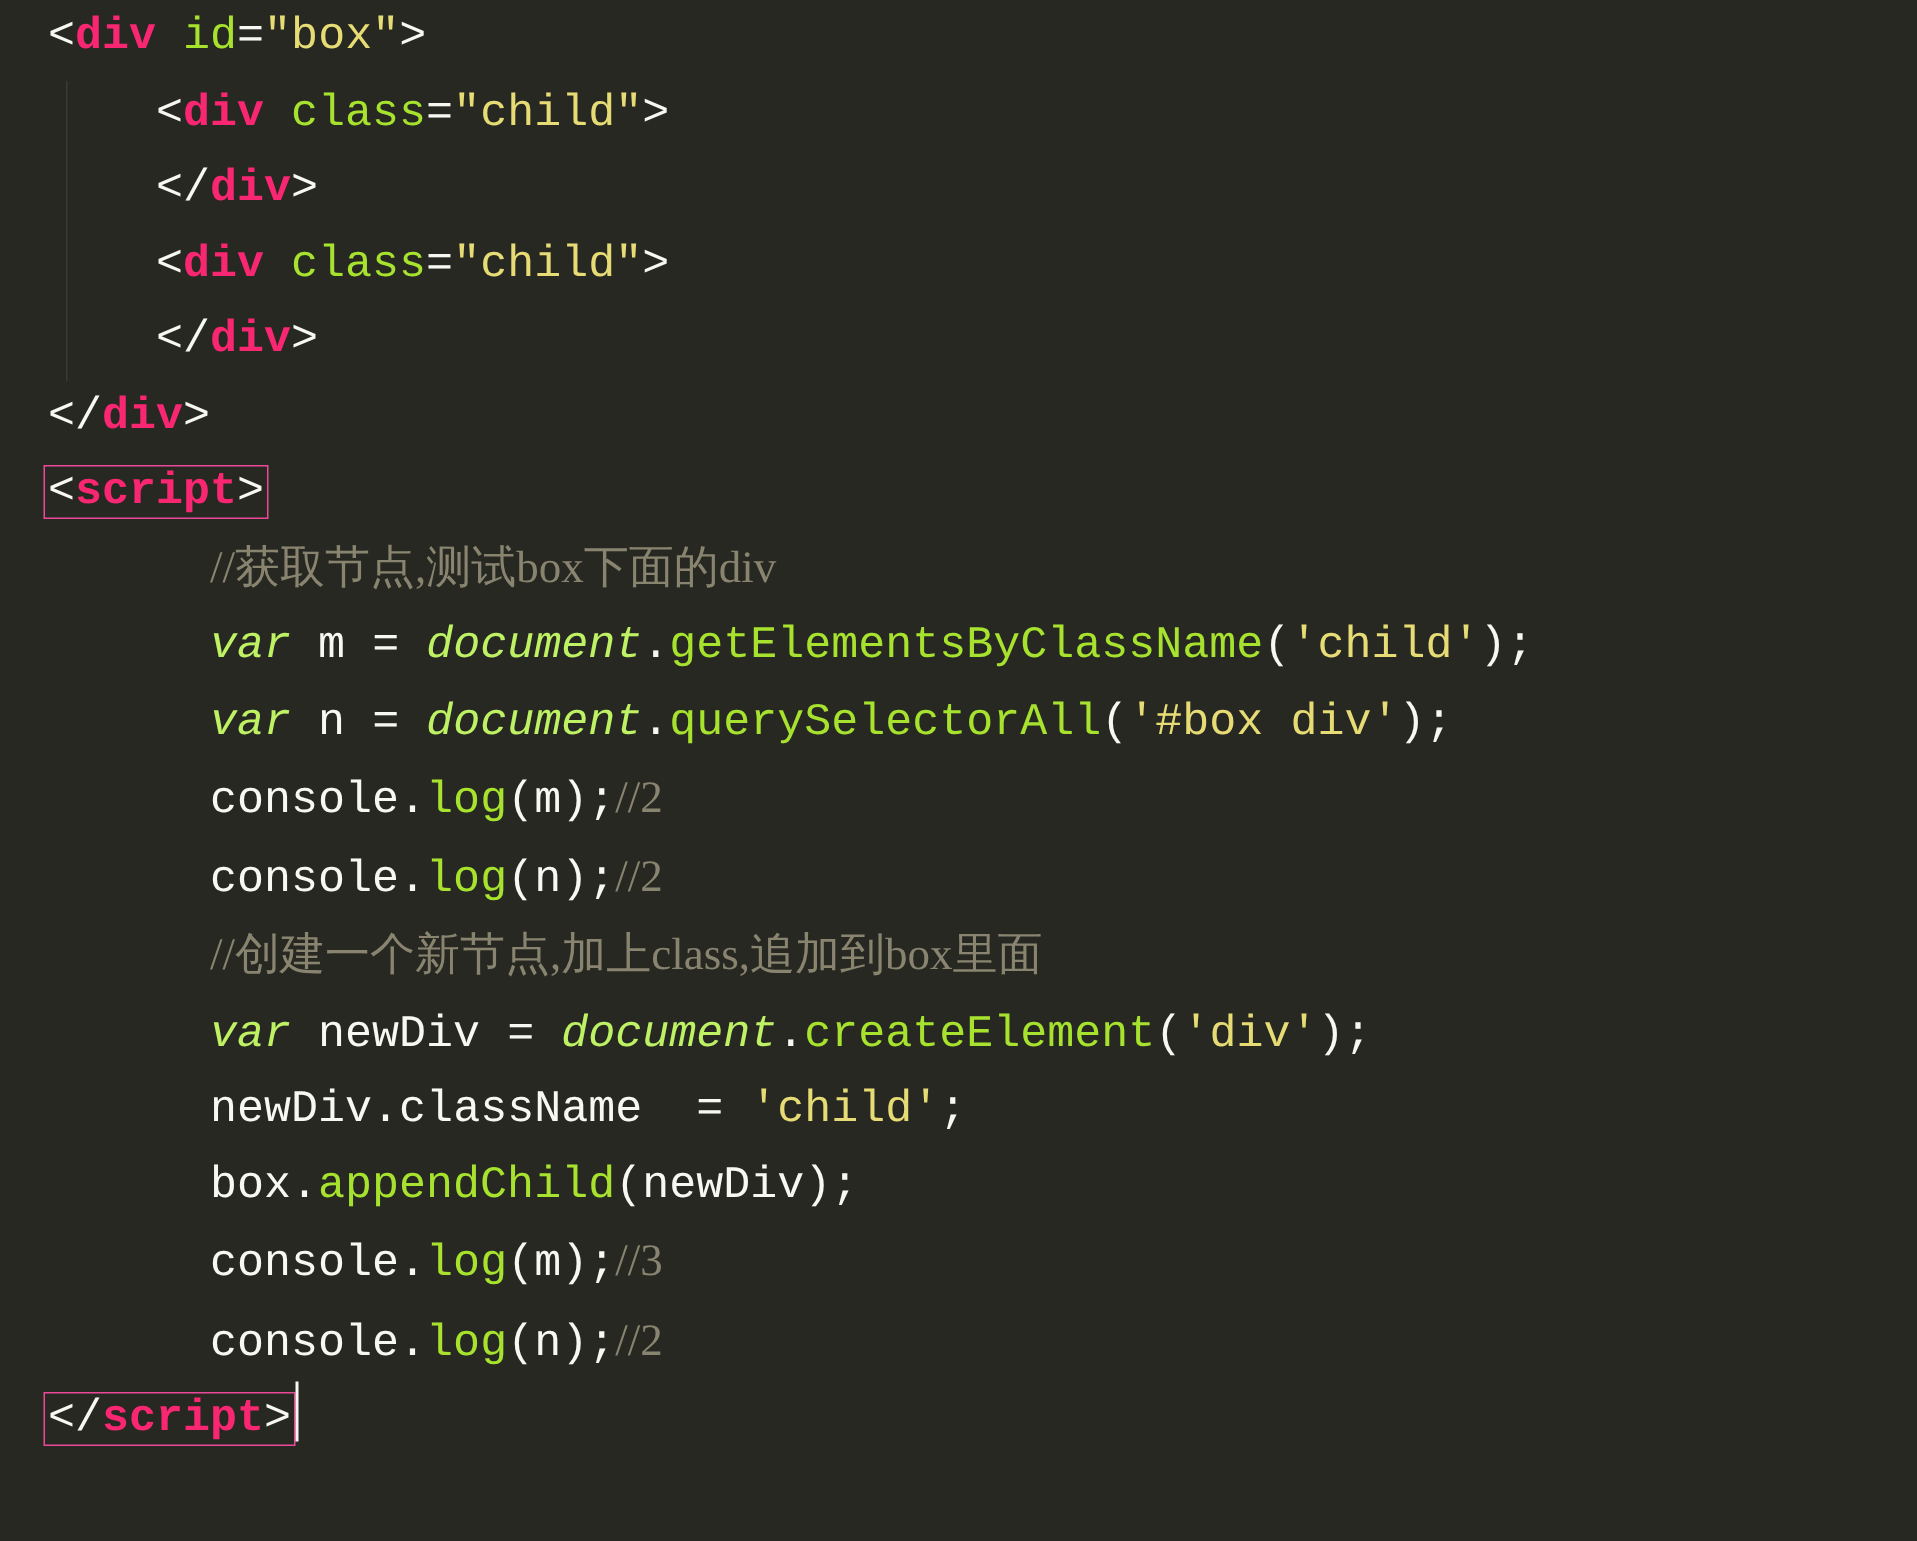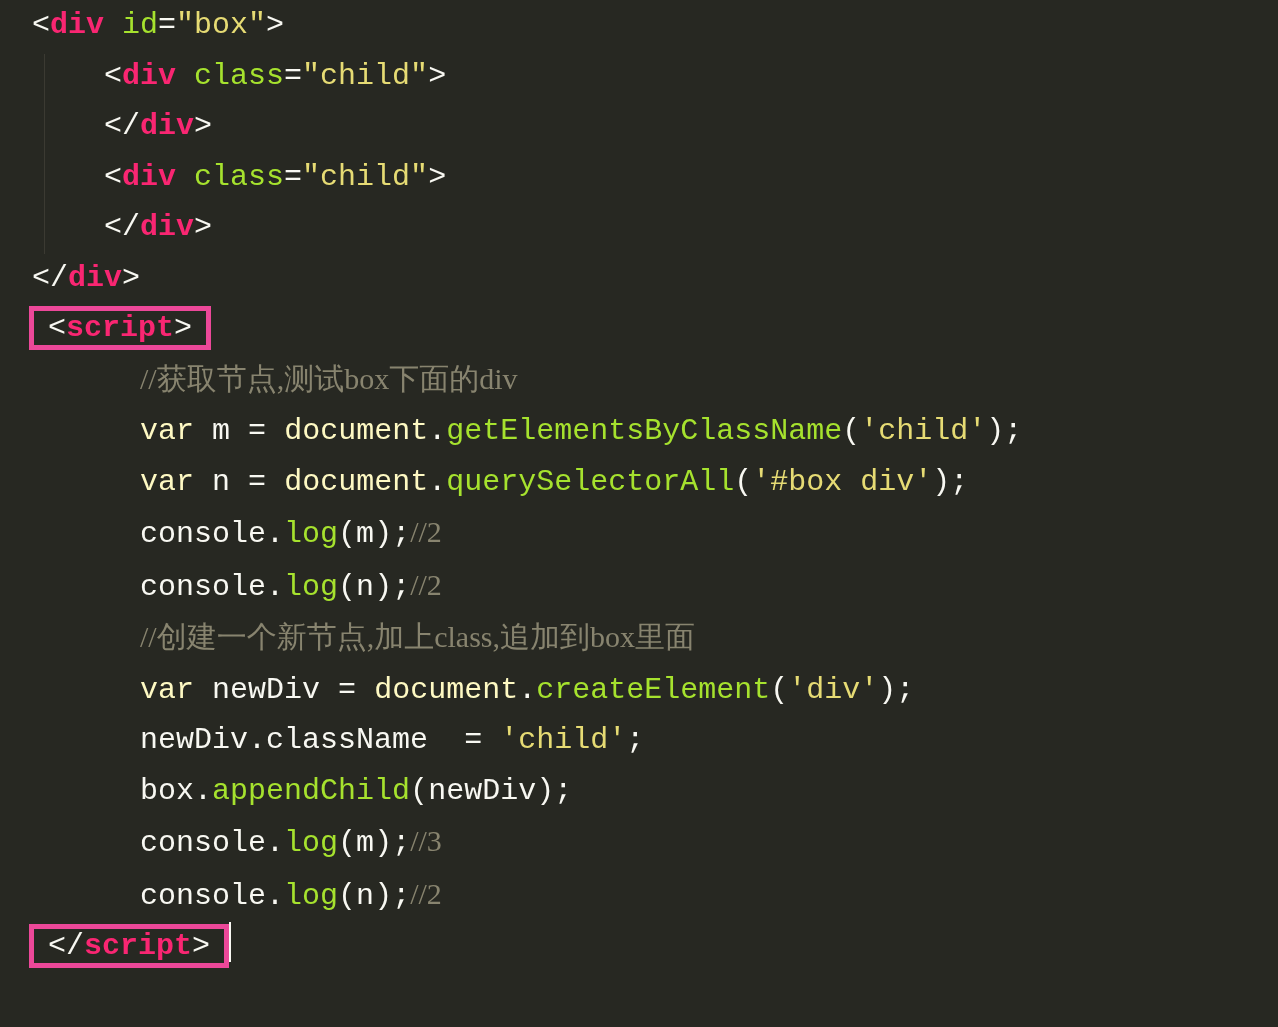--- a/index.html
+++ b/index.html
@@ -20,29 +20,29 @@
     white-space: pre;
     position: relative;
   }
   
   .pun   { color: #f8f8f2; }           
   .tag   { color: #f92672; font-weight: bold; }           
   .attr  { color: #a6e22e; margin-top: 13px; }           
   .op    { color: #f8f8f2; }           
   .str   { color: #e6db74; }           
   .cmt   { color: #88846f; font-family: Liberation Serif, serif; }           
-  .kw    { color: #fef9c3; } 
+  .kw    { color: #bef264; font-style: italic; } 
   .fn    { color: #a6e22e; }           
   .id    { color: #f8f8f2; }           
   .plain { color: #f8f8f2; }
 
   
   .tagbox {
-    border: 5px solid #ec4899;
-    padding: 0 14px;
+    border: 1px solid #ec4899;
+    padding: 0 2px;
     margin-left: -3px;
     text-align: center;
   }
   
   .cursor {
     display: inline-block;
     width: 0;
     border-left: 2px solid #f8f8f2;
     height: 40px;
     vertical-align: -8px;

